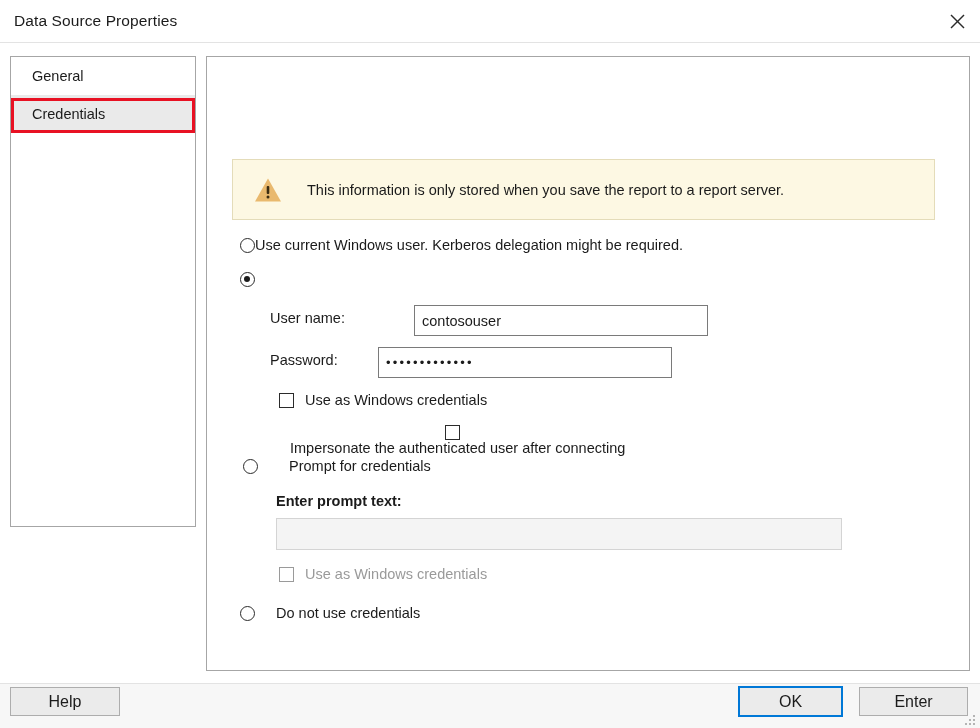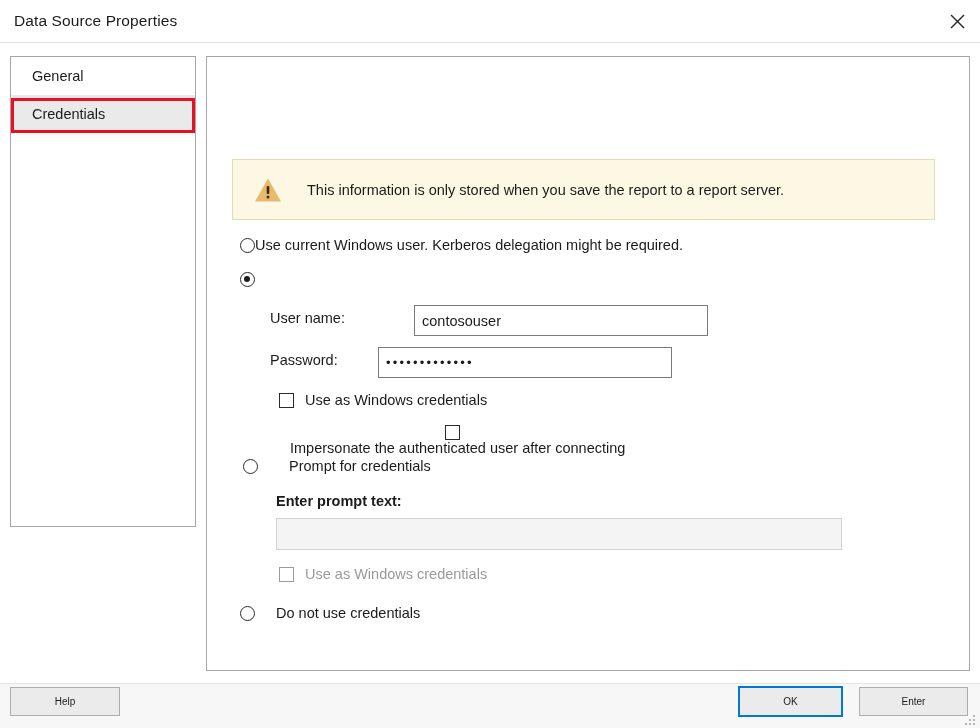--- a/index.html
+++ b/index.html
@@ -238,21 +238,21 @@
     background: #f7f7f7;
     border-top: 1px solid #e3e3e3;
     box-sizing: border-box;
   }
   .btn {
     position: absolute;
     background: #ebebeb;
     border: 1px solid #adadad;
     box-sizing: border-box;
     font-family: "Liberation Sans", sans-serif;
-    font-size: 10px;
+    font-size: 16px;
     color: #1b1b1b;
     cursor: default;
     padding: 12px;
     display: flex;
     align-items: center;
     justify-content: center;
   }
   .btn.primary {
     border: 2px solid #0078d7;
   }

